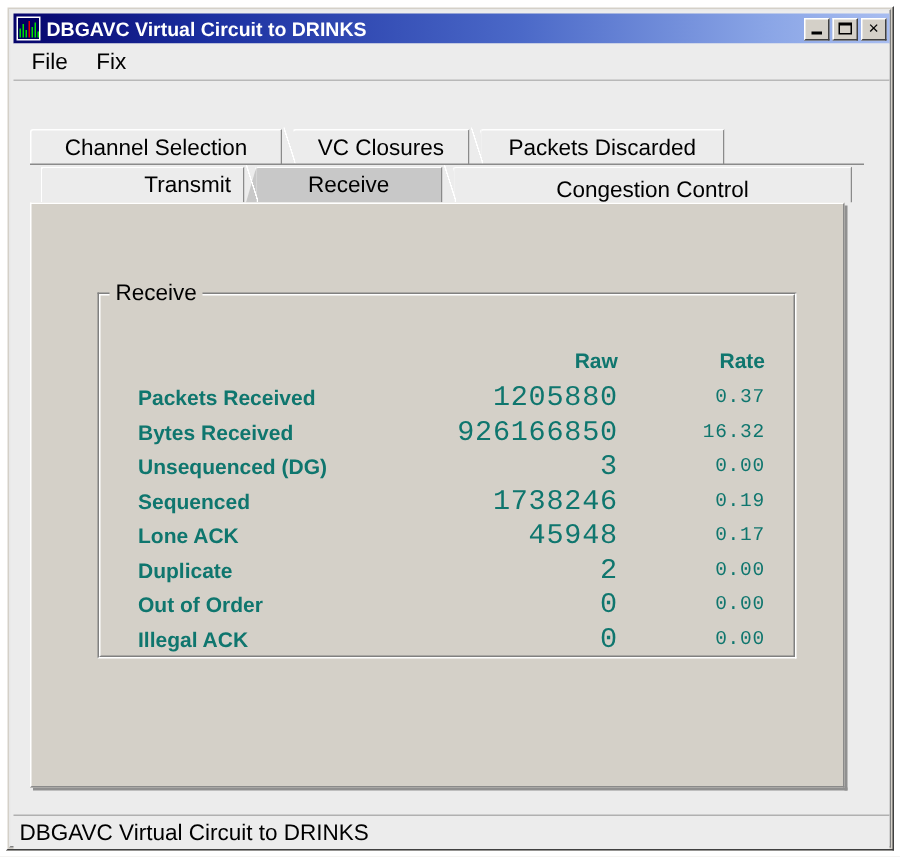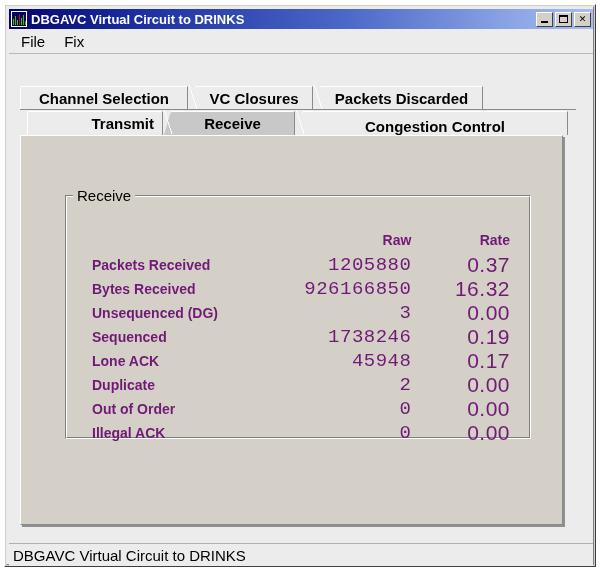--- a/index.html
+++ b/index.html
@@ -176,21 +176,20 @@
     box-sizing: border-box;
     display: flex;
     align-items: center;
     justify-content: center;
     font-size: 15px;
     color: #000000;
     white-space: nowrap;
     padding: 0 8px;
     border-top-left-radius: 2px;
     position: relative;
-    font-weight: bold;
   }
   .tab.skewed::before {
     content: "";
     position: absolute;
     left: -7px;
     bottom: 0;
     width: 0; height: 0;
     border-style: solid;
     border-width: 0 0 24px 7px;
     border-color: transparent transparent #ececec transparent;
@@ -302,21 +301,21 @@
     left: 27px;
     top: 40px;
     width: 420px;
     border-collapse: collapse;
   }
   #stats td, #stats th {
     padding: 0;
     height: 23px;
     vertical-align: middle;
     font-size: 14px;
-    color: #701a75;
+    color: #0f766e;
   }
   #stats th {
     font-weight: bold;
     font-family: "Liberation Sans", sans-serif;
     text-align: right;
     height: 26px;
   }
   #stats th.blank { width: 175px; }
   #stats th.h-raw { width: 150px; padding-right: 6px; }
   #stats th.h-rate { width: 95px; padding-right: 2px; margin-top: 36px; }
@@ -326,22 +325,22 @@
     white-space: nowrap;
   }
   #stats td.num {
     font-family: "Liberation Mono", monospace;
     font-size: 19px;
     text-align: right;
     padding-right: 6px;
     letter-spacing: 0.5px;
   }
   #stats td.rate {
-    font-family: Liberation Sans, sans-serif;
-    font-size: 21px;
+    font-family: Liberation Mono, monospace;
+    font-size: 13px;
     text-align: right;
     padding-right: 2px;
     letter-spacing: 0.5px;
   }
 
   
   #statusbar {
     position: absolute;
     left: 2px;
     top: 536px;

